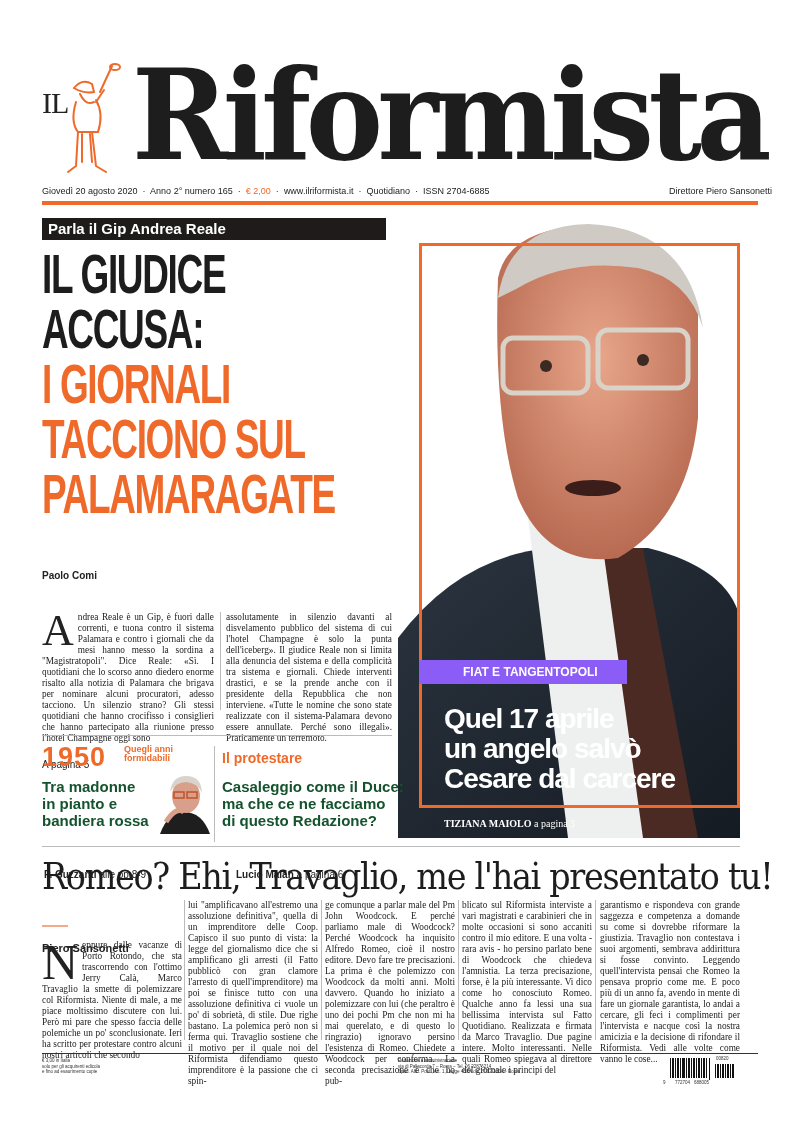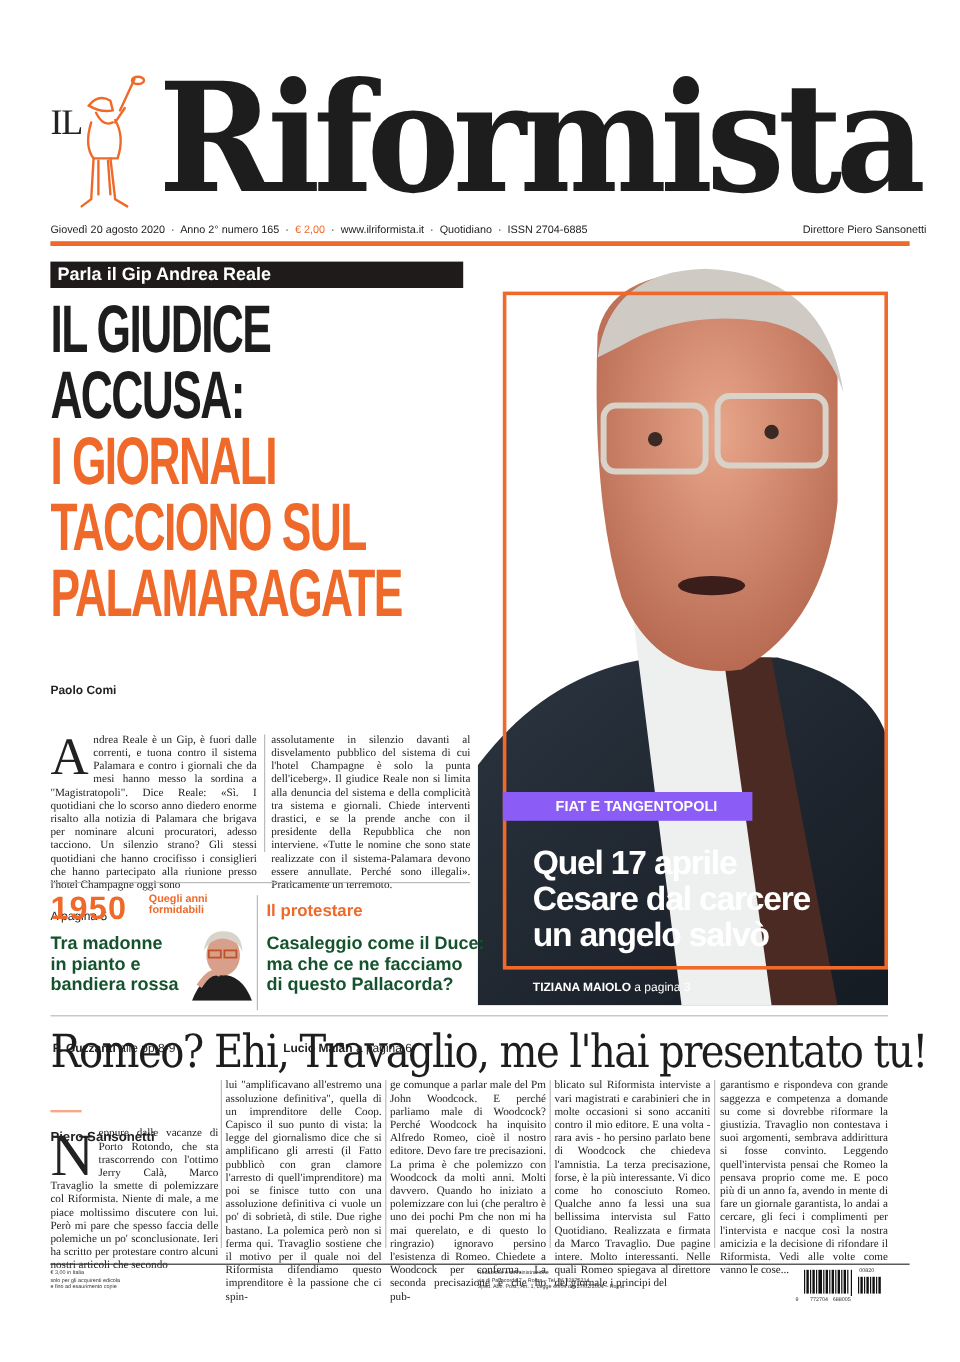--- a/index.html
+++ b/index.html
@@ -22,21 +22,21 @@
   .body-text{font-family:"Liberation Serif",serif;font-size:9.3px;line-height:11px;color:#222;text-align:justify;hyphens:auto;}
   .dropcap{float:left;font-size:44px;line-height:38px;padding-right:4px;font-family:"Liberation Serif",serif;font-weight:normal;}
   .vrule{background:#bbb;width:1px;}
   .hrule{background:#bbb;height:1px;}
   .small-sans{font-family:"Liberation Sans",sans-serif;font-size:10px;color:#222;margin-top:40px;}
   
   .photo{left:398px;top:218px;width:342px;height:620px;overflow:hidden;background:#fff;}
   .frame{left:419px;top:243px;width:321px;height:565px;border:3px solid #ef6a2a;box-sizing:border-box;}
   .frame-tag{left:419px;top:660px;width:208px;height:24px;background:#8b5cf6;color:#fff;font-family:"Liberation Sans",sans-serif;font-weight:bold;font-size:12px;line-height:24px;padding-left:44px;box-sizing:border-box;}
   .frame-title{left:444px;top:692px;width:300px;color:#fff;font-family:"Liberation Sans",sans-serif;font-weight:bold;font-size:28px;line-height:30px;letter-spacing:-1px;margin-top:12px;}
-  .frame-byline{left:444px;top:818px;color:#fff;font-family:Liberation Sans, sans-serif;font-size:10px;}
+  .frame-byline{left:444px;top:818px;color:#fff;font-family:Liberation Serif, serif;font-size:10px;}
   
   .year{left:42px;top:742px;font-family:"Liberation Sans",sans-serif;font-weight:bold;font-size:27px;color:#ef6a2a;letter-spacing:1px;}
   .year-sub{left:124px;top:745px;font-family:"Liberation Sans",sans-serif;font-weight:bold;font-size:9px;line-height:9px;color:#ef6a2a;}
   .box-head{font-family:"Liberation Sans",sans-serif;font-weight:bold;font-size:15px;line-height:17px;color:#14532d;}
   .ref-kicker{left:222px;top:750px;font-family:"Liberation Sans",sans-serif;font-weight:bold;font-size:14px;color:#ef6a2a;}
   
   .big2{left:42px;top:854px;font-family:"DejaVu Serif",serif;font-size:38px;line-height:44px;color:#1d1d1d;letter-spacing:-1.5px;white-space:nowrap;transform:scaleX(0.88);transform-origin:left top;}
   .footer-rule{left:42px;top:1053px;width:716px;height:1px;background:#333;}
   .fine{font-family:"Liberation Sans",sans-serif;font-size:4.5px;line-height:5.5px;color:#333;}
 </style>
@@ -113,22 +113,22 @@
     <rect x="200" y="112" width="90" height="58" rx="10" fill="none" stroke="#d8d2c8" stroke-width="5"></rect>
     <circle cx="148" cy="148" r="6" fill="#3b2a24"></circle>
       <circle cx="245" cy="142" r="6" fill="#3b2a24"></circle>
     <ellipse cx="195" cy="270" rx="28" ry="8" fill="#3b1e1a"></ellipse>
   </svg>
 </div>
 <div class="abs frame"></div>
 <div class="abs frame-tag">FIAT E TANGENTOPOLI</div>
 <div class="abs frame-title">
   <div>Quel 17 aprile</div>
+  <div>un angelo salvò</div>
   <div>Cesare dal carcere</div>
-  <div>un angelo salvò</div>
 </div>
 <div class="abs frame-byline">
   <b>TIZIANA MAIOLO</b> <span>a pagina 3</span>
 </div>
 
 <div class="abs year">1950</div>
 <div class="abs year-sub">
   <div>Quegli anni</div>
   <div>formidabili</div>
 </div>
@@ -148,21 +148,21 @@
 </svg>
 <div class="abs small-sans" style="left:44px;top:829px;">
   <b>P. Guzzanti</b> <span>alle pp 8-9</span>
 </div>
 <div class="abs vrule" style="left:214px;top:746px;height:96px;"></div>
 
 <div class="abs ref-kicker">Il protestare</div>
 <div class="abs box-head" style="left:222px;top:778px;">
   <div>Casaleggio come il Duce:</div>
   <div>ma che ce ne facciamo</div>
-  <div>di questo Pallacorda?</div>
+  <div>di questo Redazione?</div>
 </div>
 <div class="abs small-sans" style="left:236px;top:829px;">
   <b>Lucio Malan</b> <span>a pagina 6</span>
 </div>
 <div class="abs hrule" style="left:42px;top:846px;width:698px;"></div>
 
 <div class="abs big2">Romeo? Ehi, Travaglio, me l'hai presentato tu!</div>
 <div class="abs byline" style="left:42px;top:942px;font-size:11px;">Piero Sansonetti</div>
 <div class="abs" style="left:42px;top:925px;width:26px;height:2px;background:#f4a98a;"></div>
 <div class="abs body-text" style="left:42px;top:940px;width:140px;">

